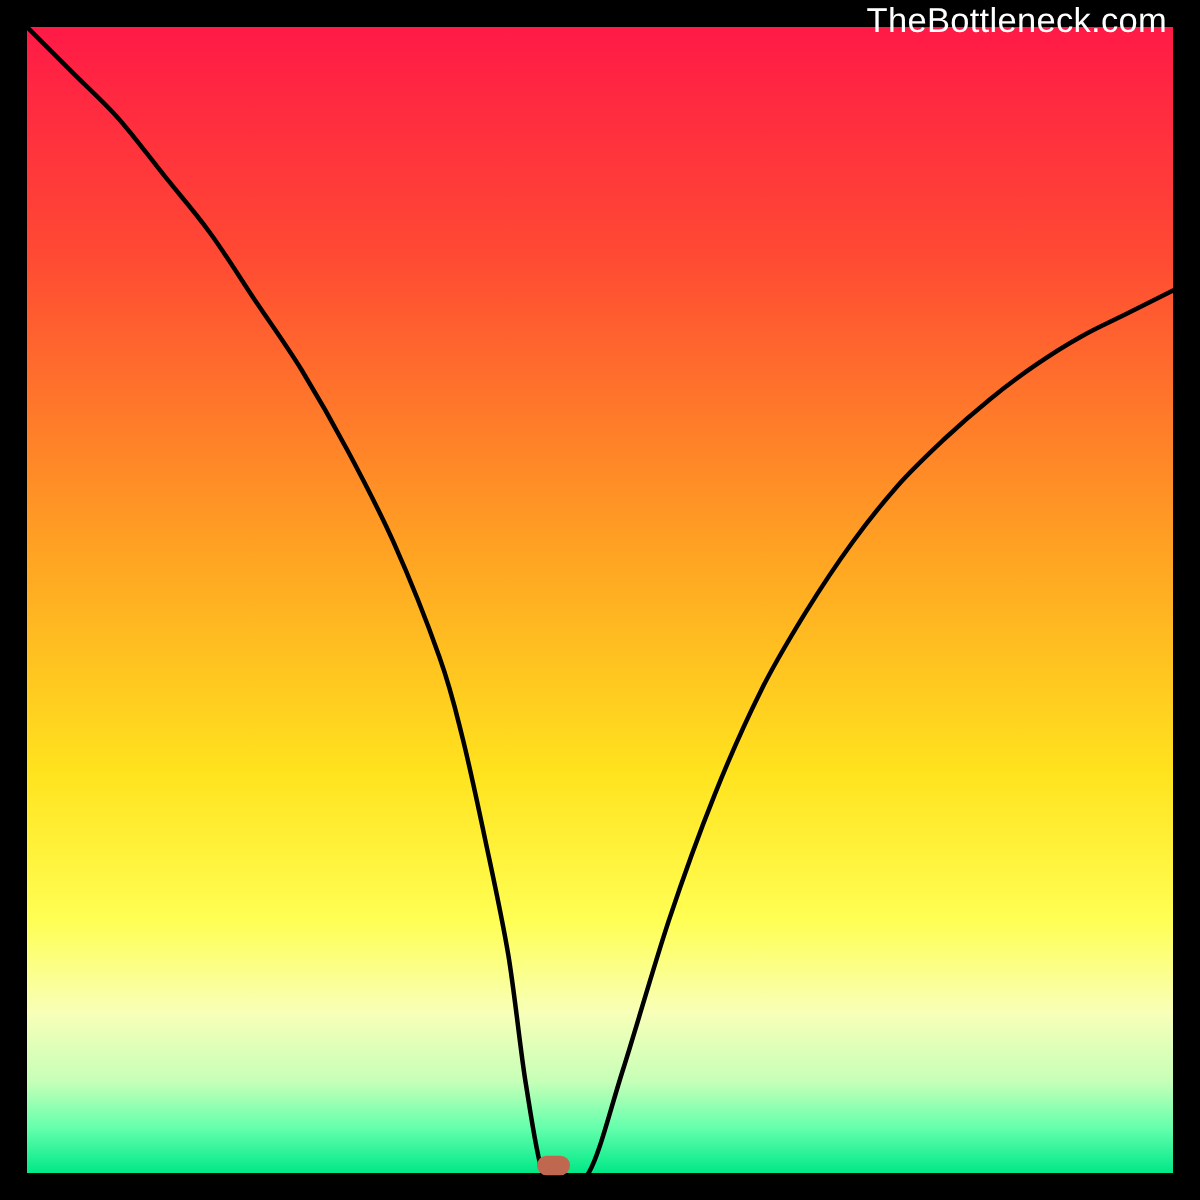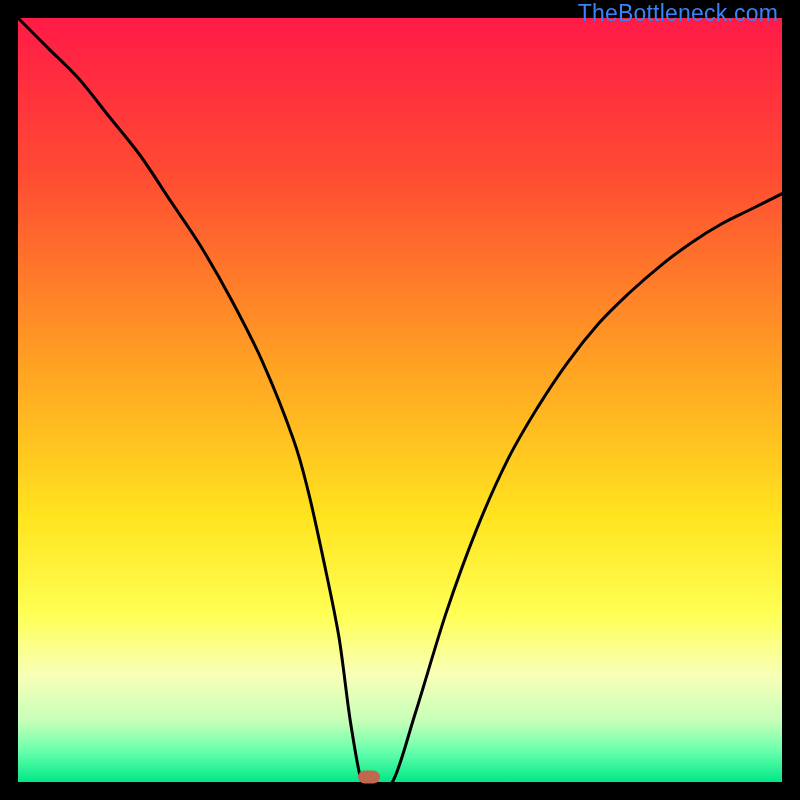--- a/index.html
+++ b/index.html
@@ -23,21 +23,21 @@
     position: absolute;
     left: 0;
     top: 0;
     width: 764px;
     height: 764px;
   }
   .watermark {
     position: absolute;
     top: 0px;
     right: 22px;
-    color: #3b82f6;
+    color: #ffffff;
     font-size: 23px;
     font-weight: 500;
     letter-spacing: 0.2px;
     user-select: none;
     margin-left: 18px;
   }
   .marker {
     position: absolute;
     width: 22px;
     height: 13px;

